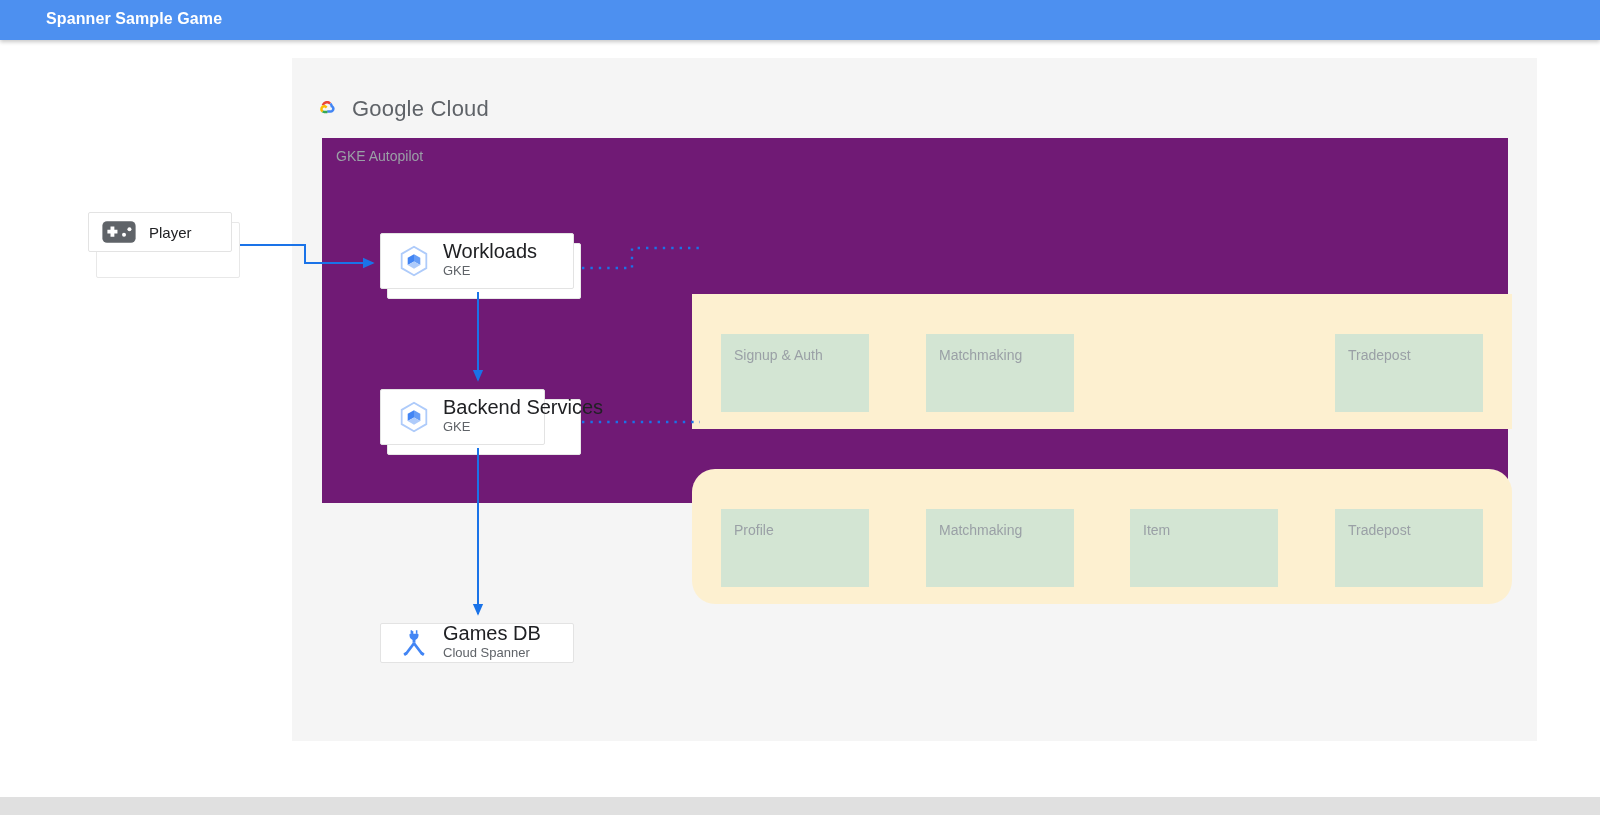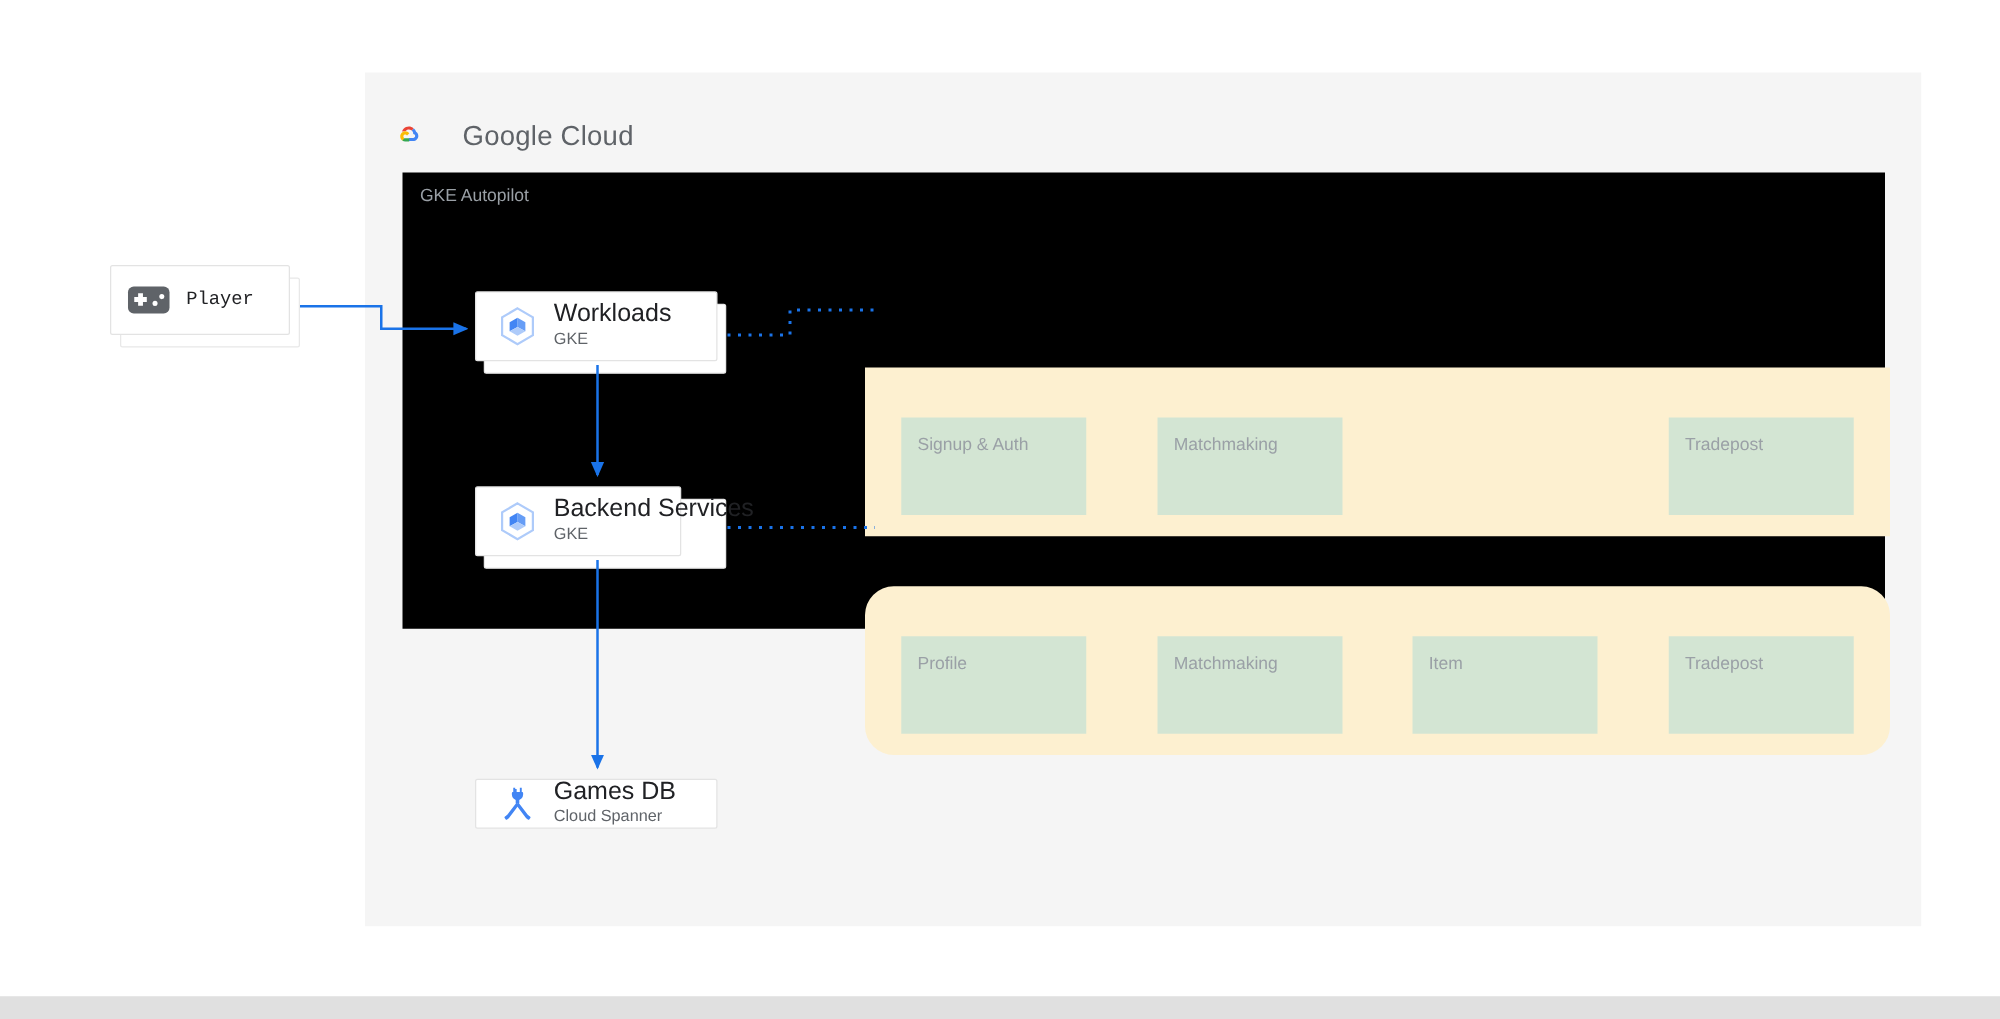--- a/index.html
+++ b/index.html
@@ -55,34 +55,34 @@
   
   #gc-logo {
     position: absolute;
     left: 19px; top: 36px;
     height: 30px;
     display: flex;
     align-items: center;
   }
   #gc-logo-mark { width: 30px; height: 26px; display: block; }
   #gc-logo-text {
-    margin-left: 29px;
+    margin-left: 11px;
     font-size: 22px;
     color: #5f6368;
     letter-spacing: 0.2px;
     white-space: nowrap;
   }
   #gc-logo-text .gc-light { color: #5f6368; }
 
   
   #gke-region {
     position: absolute;
     left: 30px; top: 80px;
     width: 1186px; height: 365px;
-    background: #000000;
+    background: #701a75;
   }
   #gke-region-label {
     position: absolute;
     left: 14px; top: 10px;
     font-size: 14px;
     color: #9aa0a6;
     white-space: nowrap;
   }
 
   
@@ -155,21 +155,21 @@
   .node-title-only {
     font-size: 15px;
     color: #202124;
     white-space: nowrap;
   }
 
   
   #player-node {
     position: absolute;
     left: 88px; top: 212px;
-    width: 144px; height: 56px; font-family: Liberation Mono, monospace;
+    width: 144px; height: 40px;
   }
   #player-node-shadow {
     position: absolute;
     left: 96px; top: 222px;
     width: 144px; height: 56px;
   }
   #player-icon {
     position: absolute;
     left: 13px; top: 50%;
     transform: translateY(-50%);
@@ -195,20 +195,23 @@
     width: 1600px; height: 815px;
     pointer-events: none;
     z-index: 30;
   }
 </style>
 </head>
 <body>
 
 <div id="page">
 
+  <div id="appbar">
+    <div id="appbar-title">Spanner Sample Game</div>
+  </div>
 
   <div id="diagram-panel">
 
     <div id="gc-logo">
       <svg id="gc-logo-mark" viewBox="0 0 48 40">
         <path d="M29.6 12.5l2.0-2.0 0.13-0.85c-3.65-3.32-9.46-2.94-12.75 0.75-0.91 1.02-1.59 2.3-1.95 3.6l0.72-0.10 4.0-0.66 0.31-0.32c1.78-1.95 4.78-2.21 6.83-0.53l0.71 0.12z" fill="#ea4335"></path>
         <path d="M35.0 14.3c-0.46-1.70-1.41-3.22-2.72-4.38l-2.80 2.80c1.18 0.96 1.85 2.42 1.82 3.95v0.50c1.38 0 2.50 1.12 2.50 2.50s-1.12 2.48-2.50 2.48h-5.01l-0.49 0.52v3.0l0.49 0.47h5.01c3.60 0.03 6.53-2.84 6.56-6.43 0.02-2.18-1.05-4.22-2.86-5.41z" fill="#4285f4"></path>
         <path d="M21.2 26.65h5.0v-4.0h-5.0c-0.36 0-0.70-0.08-1.01-0.22l-0.71 0.21-2.01 2.0-0.18 0.68c1.13 0.86 2.51 1.33 3.91 1.33z" fill="#34a853"></path>
         <path d="M21.2 13.70c-3.60 0.02-6.50 2.96-6.48 6.56 0.01 2.01 0.95 3.90 2.55 5.12l2.90-2.90c-1.26-0.57-1.82-2.05-1.25-3.31s2.05-1.82 3.31-1.25c0.55 0.25 1.00 0.70 1.25 1.25l2.90-2.90c-1.23-1.61-3.14-2.55-5.17-2.56z" fill="#fbbc04"></path>
       </svg>

